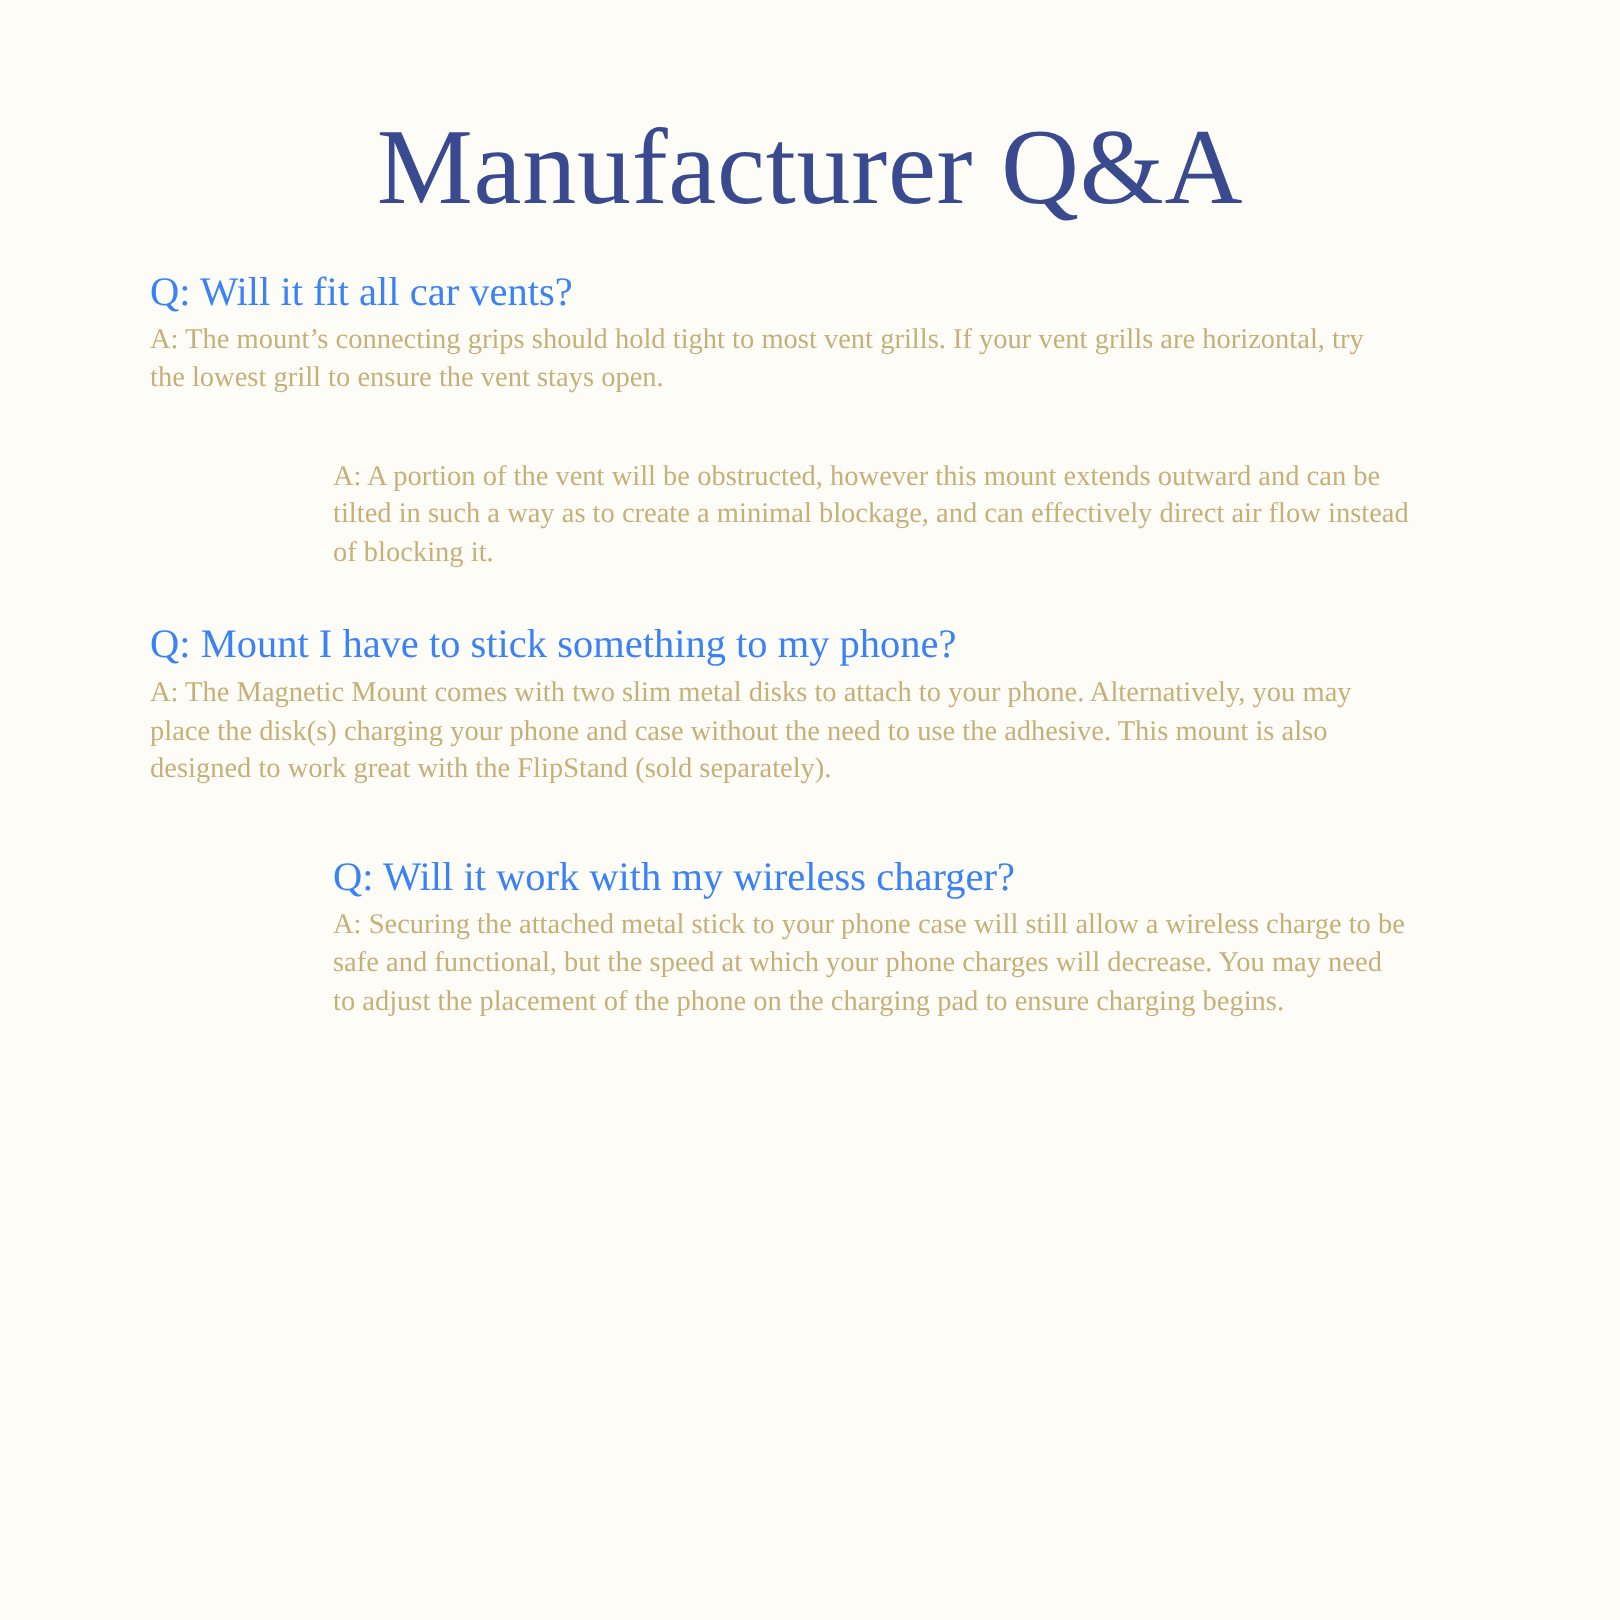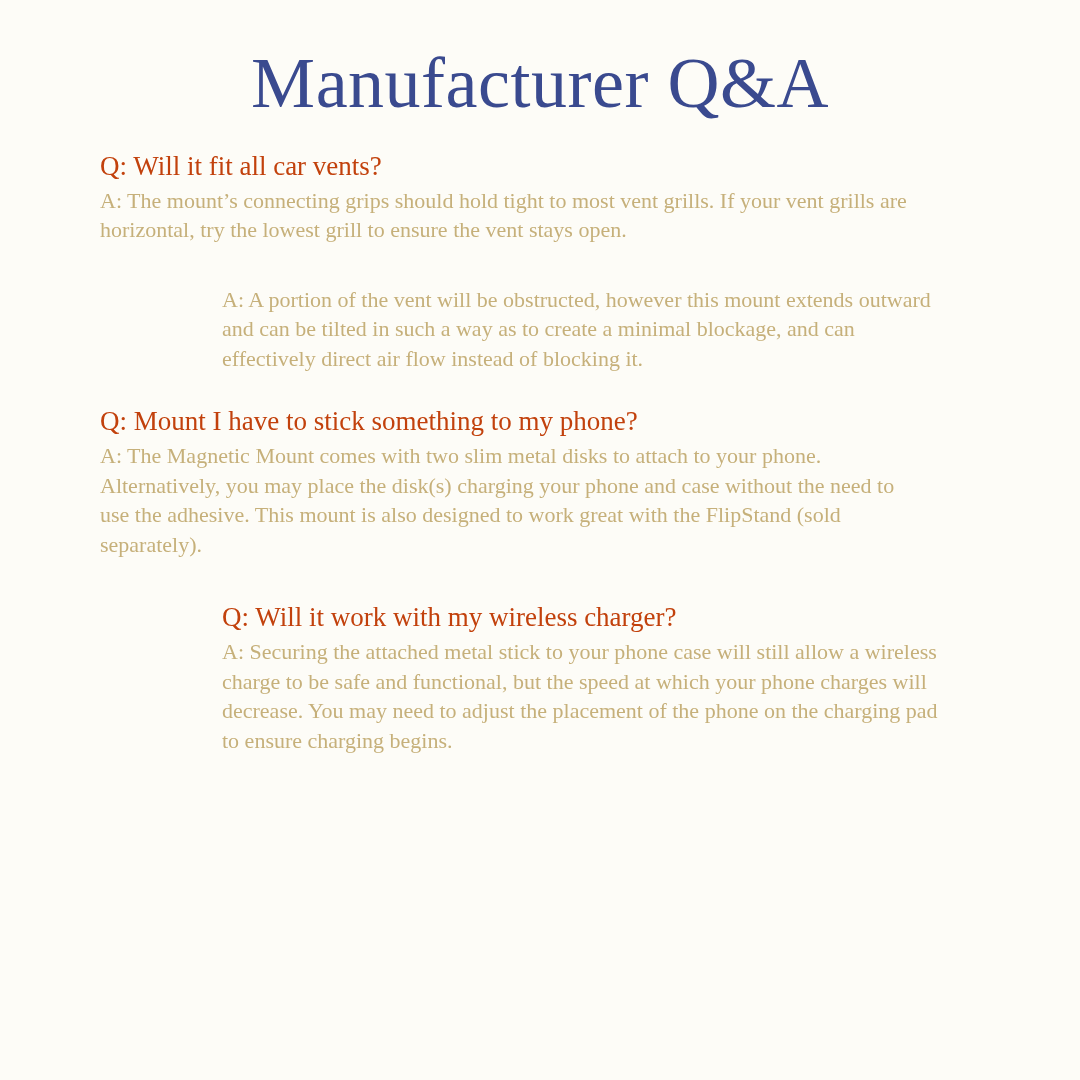--- a/index.html
+++ b/index.html
@@ -11,21 +11,21 @@
     height: 1080px;
     background: #fdfcf7;
     font-family: "Liberation Serif", "DejaVu Serif", serif;
     overflow: hidden;
   }
   .page {
     position: relative;
     width: 1080px;
     height: 1080px;
     box-sizing: border-box;
-    padding: 36px 60px 0 60px;
+    padding: 64px 60px 0 60px;
   }
   .title {
     text-align: center;
     color: #3a4a8f;
     font-size: 72px;
     line-height: 1.05;
     font-weight: 400;
     letter-spacing: 0.5px;
     margin: 10px 0 26px 0;
     font-family: "Liberation Serif", "DejaVu Serif", serif;
@@ -35,28 +35,28 @@
   }
   .qa-block.indent {
     padding-left: 162px;
     padding-right: 80px;
   }
   .qa-block.flush {
     padding-left: 40px;
     padding-right: 100px;
   }
   .question {
-    color: #c2410c;
+    color: #3b82f6;
     font-size: 27px;
     line-height: 1.34;
     margin: 0 0 2px 0;
   }
   .answer {
     color: #c6b07a;
-    font-size: 22px;
+    font-size: 19px;
     line-height: 1.34;
     margin: 0;
   }
   .spacer-sm { height: 10px; }
 </style>
 </head>
 <body>
 
 <div class="page">
 

